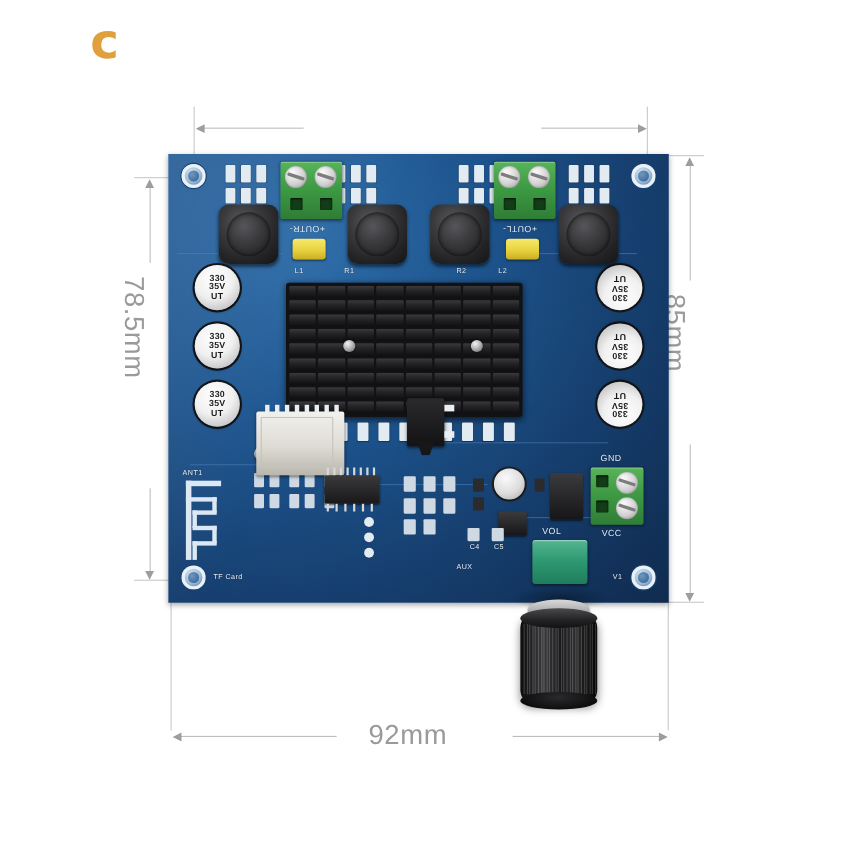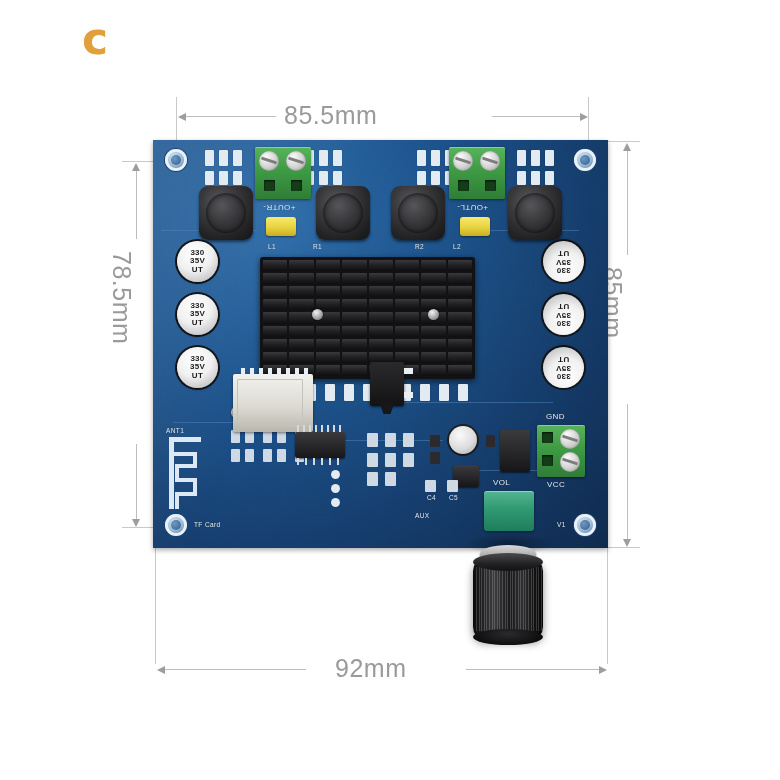--- a/index.html
+++ b/index.html
@@ -185,21 +185,20 @@
   <div class="logo">
     <span class="logo-c">c</span>
   </div>
 
   <div class="ext vline" style="left:176px;top:97px;width:1px;height:46px;"></div>
   <div class="ext vline" style="left:588px;top:97px;width:1px;height:46px;"></div>
   <div class="dimline hline" style="left:182px;top:116px;width:94px;"></div>
   <div class="dimline hline" style="left:492px;top:116px;width:90px;"></div>
   <div class="arrow ar-left" style="left:178px;top:113px;"></div>
   <div class="arrow ar-right" style="left:580px;top:113px;"></div>
-  <div class="dimtext" style="left:284px;top:101px;">85.5mm</div>
 
   <div class="ext hline" style="left:122px;top:161px;width:48px;height:1px;"></div>
   <div class="ext hline" style="left:122px;top:527px;width:48px;height:1px;"></div>
   <div class="dimline vline" style="left:136px;top:167px;height:72px;"></div>
   <div class="dimline vline" style="left:136px;top:444px;height:77px;"></div>
   <div class="arrow ar-up" style="left:132px;top:163px;"></div>
   <div class="arrow ar-down" style="left:132px;top:519px;"></div>
   <div class="dimtext" style="left:136px;top:251px;transform:rotate(90deg);transform-origin:0 0;">78.5mm</div>
 
   <div class="ext hline" style="left:592px;top:141px;width:48px;height:1px;"></div>

